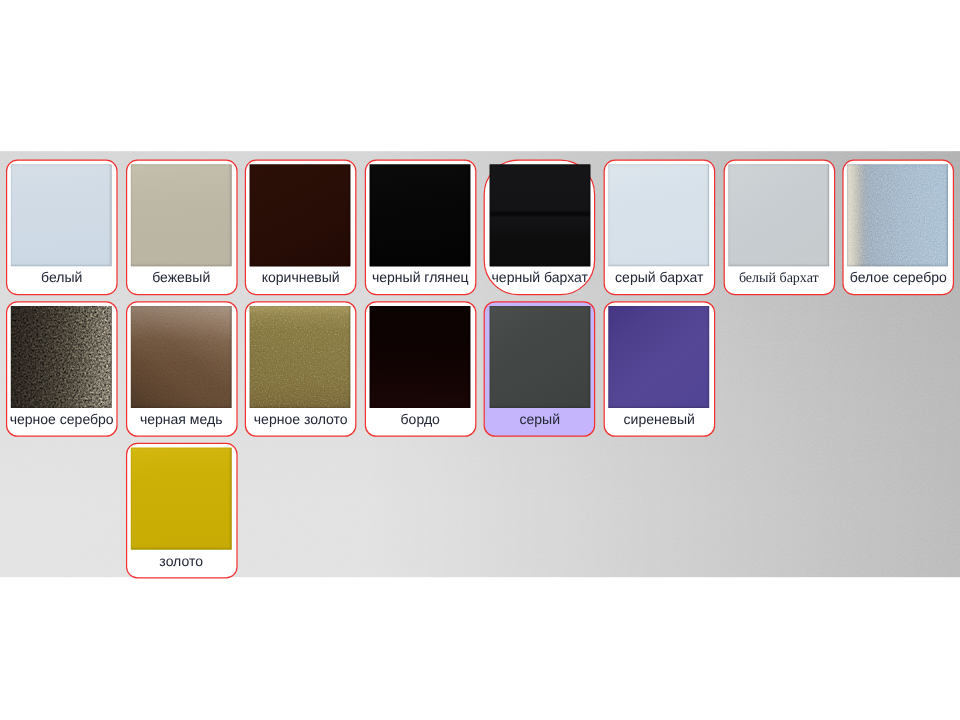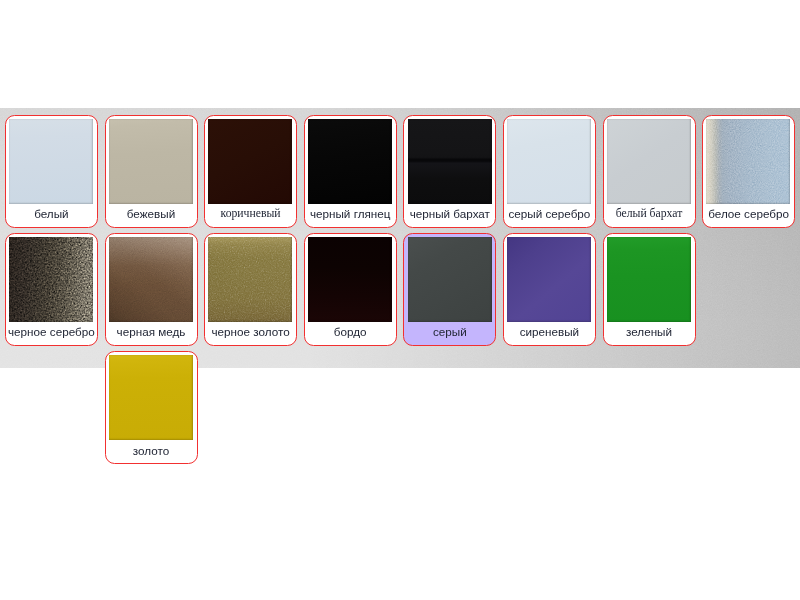--- a/index.html
+++ b/index.html
@@ -1,20 +1,20 @@
 <!DOCTYPE html>
 <html lang="ru"><head>
 <meta charset="utf-8">
 <title>Цвета порошковой покраски</title>
 <style>
   html,body{margin:0;padding:0;}
   body{width:800px;height:600px;background:#ffffff;overflow:hidden;
        font-family:"Liberation Sans",sans-serif;}
 
-  #palette-board{position:absolute;left:0;top:108px;width:800px;height:260px;background:#e3e3e3;}
+  #palette-board{position:absolute;left:0;top:126px;width:800px;height:355px;background:#e3e3e3;}
   #board-light{position:absolute;inset:0;}
   #board-noise{position:absolute;left:0;top:0;opacity:.5;mix-blend-mode:overlay;}
 
   #swatch-grid{position:absolute;left:0;top:0;width:800px;height:363px;}
 
   .card{position:absolute;width:93px;height:113px;
         border:1.3px solid #f23030;border-radius:9.5px;background:#ffffff;
         box-sizing:border-box;}
   .swatch{position:absolute;left:3.3px;top:3.1px;width:84px;height:84.8px;
           overflow:hidden;background-color:#888;}
@@ -97,42 +97,42 @@
           <div class="shade" style="background: linear-gradient(176deg, rgb(198, 192, 174) 0%, rgb(194, 188, 170) 9%, rgb(189, 183, 165) 40%, rgb(186, 180, 162) 100%);"></div>
           <div class="vig"></div>
         </div>
         <div class="cap" style="color: rgb(34, 39, 54);">бежевый</div>
       </div>
       <div class="card" style="left: 204.1px; top: 6.8px; border-color: rgb(242, 48, 48); background: rgb(255, 255, 255);">
         <div class="swatch" style="background-color: rgb(39, 13, 5);">
           <div class="shade" style="background: linear-gradient(152deg, rgb(44, 16, 7) 0%, rgb(40, 14, 6) 46%, rgb(35, 9, 4) 100%);"></div>
           <div class="vig"></div>
         </div>
-        <div class="cap" style="color: rgb(34, 39, 54); font-family: Liberation Serif, serif;">коричневый</div>
+        <div class="cap" style="color: rgb(34, 39, 54);">коричневый</div>
       </div>
       <div class="card" style="left: 303.7px; top: 6.8px; border-color: rgb(242, 48, 48); background: rgb(255, 255, 255);">
         <div class="swatch" style="background-color: rgb(7, 7, 7);">
           <div class="shade" style="background: linear-gradient(172deg, rgb(11, 11, 11) 0%, rgb(7, 7, 7) 42%, rgb(3, 3, 3) 100%);"></div>
           <div class="vig"></div>
         </div>
         <div class="cap" style="color: rgb(34, 39, 54);">черный глянец</div>
       </div>
-      <div class="card" style="left: 403.3px; top: 6.8px; border-color: rgb(242, 48, 48); background: rgb(255, 255, 255);">
+      <div class="card" style="left: 403.3px; top: 6.8px; border-color: rgb(242, 48, 48); background: rgb(255, 255, 255); border-radius: 29px;">
         <div class="swatch" style="background-color: rgb(15, 15, 15);">
           <div class="shade" style="background: linear-gradient(rgb(22, 22, 24) 0%, rgb(20, 20, 22) 40%, rgb(19, 19, 21) 45%, rgb(8, 8, 10) 47.5%, rgb(8, 8, 10) 49.5%, rgb(20, 20, 24) 52%, rgb(19, 19, 22) 57%, rgb(14, 14, 15) 70%, rgb(12, 12, 13) 100%), linear-gradient(90deg, rgba(255, 255, 255, 0.05) 0%, rgba(255, 255, 255, 0.02) 30%, rgba(0, 0, 0, 0.02) 70%, rgba(0, 0, 0, 0.05) 100%);"></div>
           <div class="vig"></div>
         </div>
         <div class="cap" style="color: rgb(34, 39, 54);">черный бархат</div>
       </div>
       <div class="card" style="left: 502.9px; top: 6.8px; border-color: rgb(242, 48, 48); background: rgb(255, 255, 255);">
         <div class="swatch" style="background-color: rgb(214, 225, 234);">
           <div class="shade" style="background: linear-gradient(168deg, rgb(221, 230, 237) 0%, rgb(216, 226, 234) 30%, rgb(212, 223, 233) 100%);"></div>
           <div class="vig"></div>
         </div>
-        <div class="cap" style="color: rgb(34, 39, 54);">серый серебро</div>
+        <div class="cap" style="color: rgb(34, 39, 54);">серый бархат</div>
       </div>
       <div class="card" style="left: 602.5px; top: 6.8px; border-color: rgb(242, 48, 48); background: rgb(255, 255, 255); font-family: Liberation Serif, serif;">
         <div class="swatch" style="background-color: rgb(200, 205, 209);">
           <div class="shade" style="background: linear-gradient(145deg, rgb(206, 211, 214) 0%, rgb(200, 205, 209) 45%, rgb(198, 203, 206) 100%);"></div>
           <div class="vig"></div>
         </div>
         <div class="cap" style="color: rgb(34, 39, 54);">белый бархат</div>
       </div>
       <div class="card" style="left: 702.1px; top: 6.8px; border-color: rgb(242, 48, 48); background: rgb(255, 255, 255);">
         <div class="swatch" style="background-color: rgb(170, 188, 205);">
@@ -188,27 +188,20 @@
         </div>
         <div class="cap" style="color: rgb(34, 39, 54);">серый</div>
       </div>
       <div class="card" style="left: 502.9px; top: 124.9px; border-color: rgb(242, 48, 48); background: rgb(255, 255, 255);">
         <div class="swatch" style="background-color: rgb(82, 67, 144);">
           <div class="shade" style="background: linear-gradient(140deg, rgb(68, 54, 130) 0%, rgb(77, 63, 140) 24%, rgb(86, 71, 150) 58%, rgb(81, 67, 148) 100%);"></div>
           <div class="vig"></div>
         </div>
         <div class="cap" style="color: rgb(34, 39, 54);">сиреневый</div>
       </div>
-      <div class="card" style="left: 602.5px; top: 124.9px; border-color: rgb(242, 48, 48); background: rgb(255, 255, 255);">
-        <div class="swatch" style="background-color: rgb(26, 147, 33);">
-          <div class="shade" style="background: linear-gradient(178deg, rgb(34, 156, 41) 0%, rgb(29, 150, 35) 16%, rgb(26, 147, 33) 45%, rgb(24, 144, 32) 100%);"></div>
-          <div class="vig"></div>
-        </div>
-        <div class="cap" style="color: rgb(34, 39, 54);">зеленый</div>
-      </div>
       <div class="card" style="left: 104.5px; top: 243px; border-color: rgb(242, 48, 48); background: rgb(255, 255, 255);">
         <div class="swatch" style="background-color: rgb(204, 176, 6);">
           <div class="shade" style="background: linear-gradient(178deg, rgb(214, 186, 24) 0%, rgb(209, 181, 12) 7%, rgb(204, 176, 6) 28%, rgb(200, 172, 5) 100%);"></div>
           <div class="vig"></div>
         </div>
         <div class="cap" style="color: rgb(34, 39, 54);">золото</div>
       </div>
     </div>
 </div>
 

